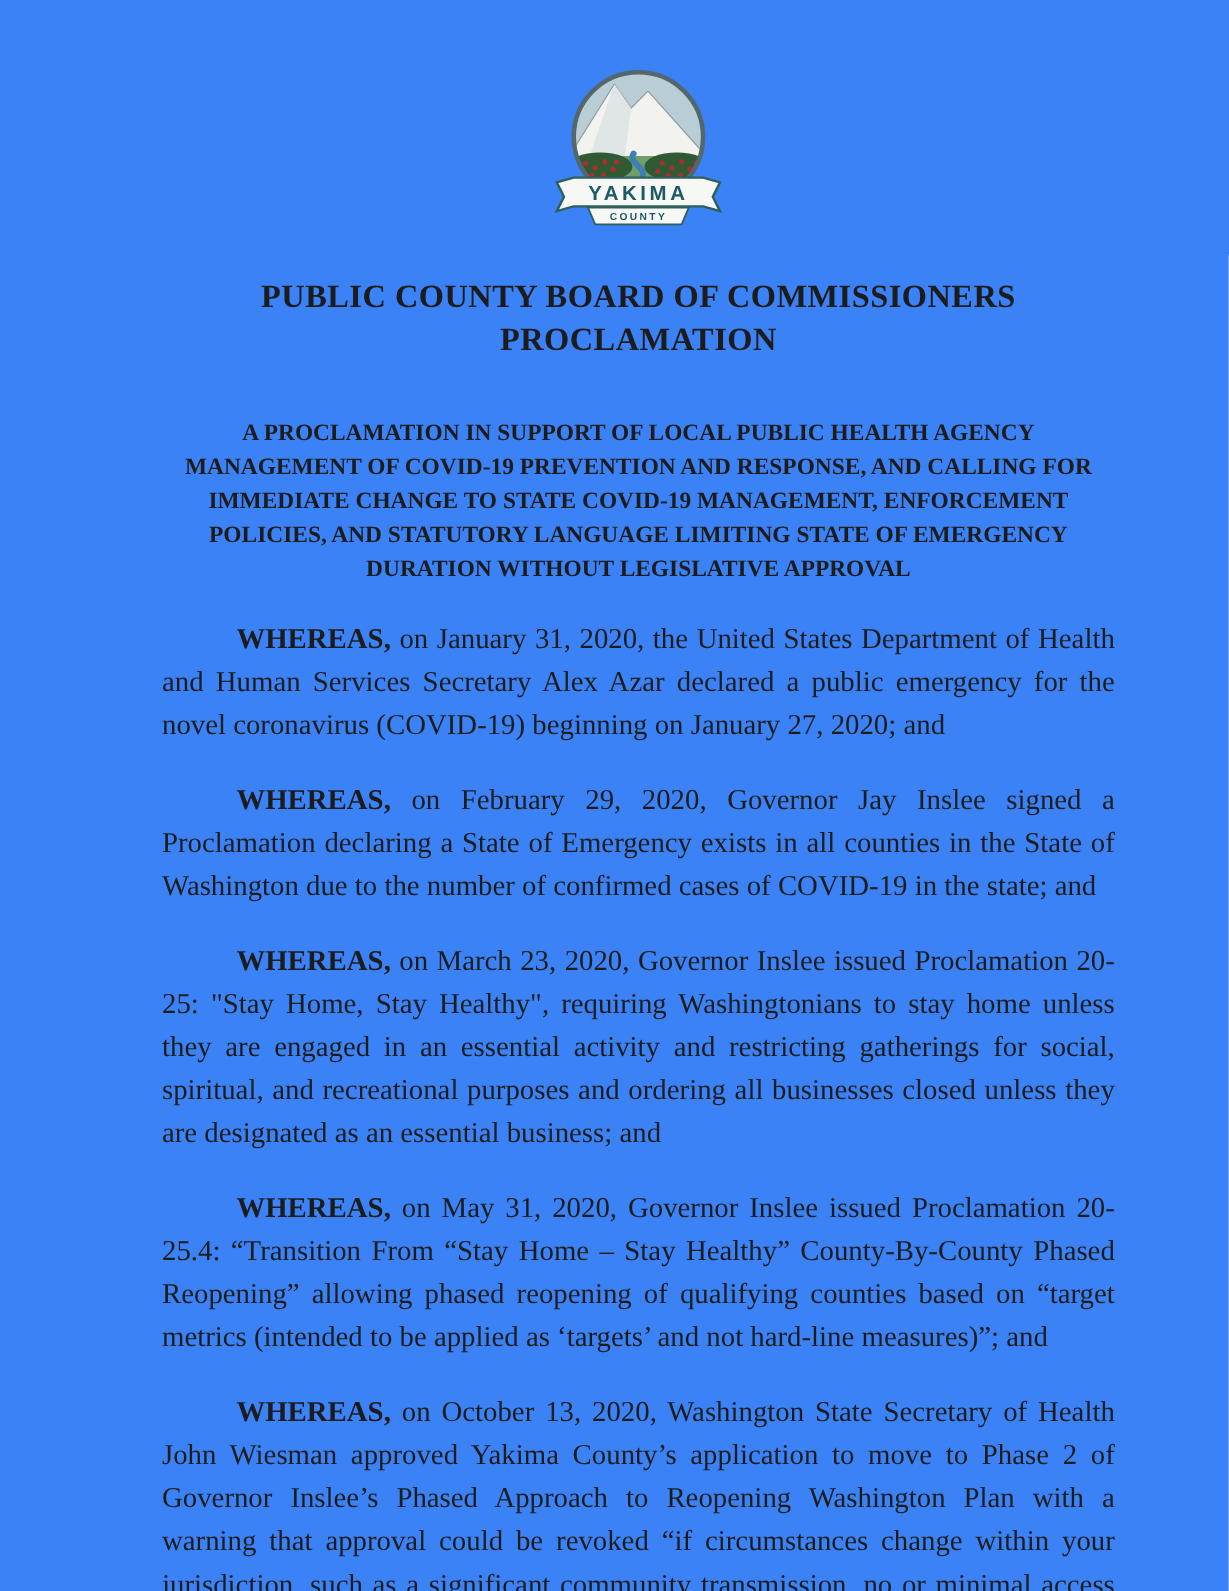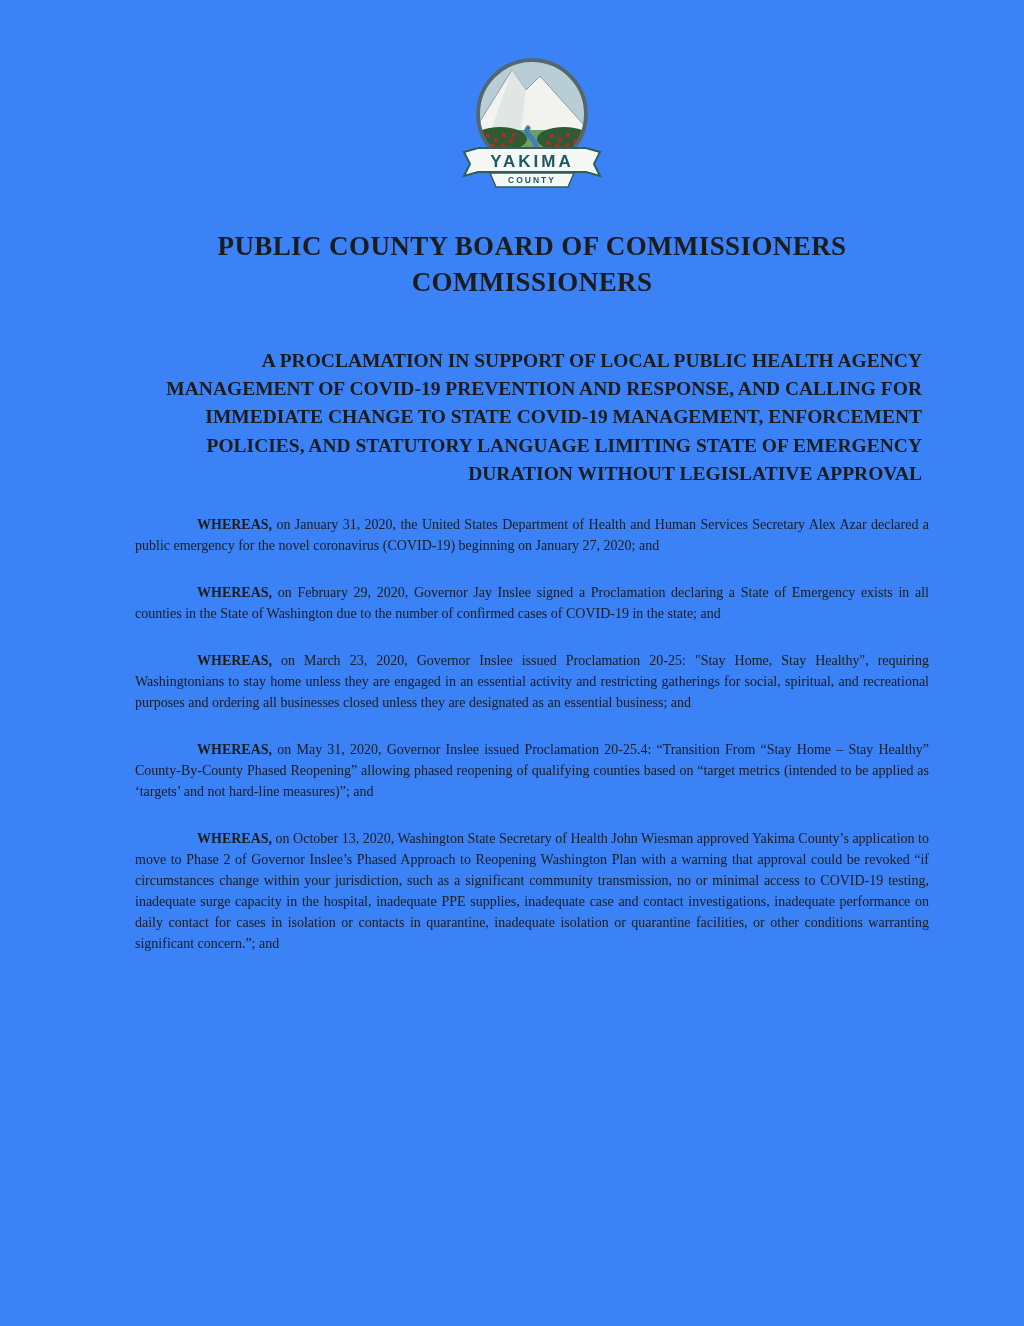--- a/index.html
+++ b/index.html
@@ -26,28 +26,28 @@
     margin: 0 0 46px 0;
     text-align: center;
     font-size: 27px;
     font-weight: bold;
     letter-spacing: 0.4px;
     line-height: 1.35;
   }
   .doc-subject {
     margin: 16px auto 6px auto;
     max-width: 780px;
-    text-align: right;
+    text-align: center;
     font-weight: bold;
     font-size: 19.5px;
     line-height: 1.45;
   }
   .body-para {
     margin: 26px 0 0 0;
-    font-size: 14px;
+    font-size: 24px;
     line-height: 1.5;
     text-align: justify;
     text-indent: 62px;
   }
   .lead { font-weight: bold; }
 </style>
 </head>
 <body>
 
 <div class="page">
@@ -101,21 +101,21 @@
         <polygon points="8,96 22,92 130,92 144,96 138,108 144,120 130,116 22,116 8,120 14,108" stroke="#2f5f5a" stroke-width="2" fill="#f5f8f5"></polygon>
         <text x="76" y="111" text-anchor="middle" font-family="Liberation Sans, sans-serif" font-size="17" font-weight="bold" letter-spacing="3" fill="#1d5a63">YAKIMA</text>
         <polygon points="34,117 118,117 112,131 40,131" stroke="#2f5f5a" stroke-width="1.5" fill="#f5f8f5"></polygon>
         <text x="76" y="127" text-anchor="middle" font-family="Liberation Sans, sans-serif" font-size="8.5" font-weight="bold" letter-spacing="2" fill="#1d5a63">COUNTY</text>
       </g>
     </svg>
   </div>
 
   <h1 class="doc-title">
     <span>PUBLIC COUNTY BOARD OF COMMISSIONERS</span><br>
-    <span>COMMISSIONERS</span>
+    <span>PROCLAMATION</span>
   </h1>
 
   <p class="doc-subject">A PROCLAMATION IN SUPPORT OF LOCAL PUBLIC HEALTH AGENCY MANAGEMENT OF COVID-19 PREVENTION AND RESPONSE, AND CALLING FOR IMMEDIATE CHANGE TO STATE COVID-19 MANAGEMENT, ENFORCEMENT POLICIES, AND STATUTORY LANGUAGE LIMITING STATE OF EMERGENCY DURATION WITHOUT LEGISLATIVE APPROVAL</p>
 
   <p class="body-para">
     <span class="lead">WHEREAS,</span><span> on January 31, 2020, the United States Department of Health and Human Services Secretary Alex Azar declared a public emergency for the novel coronavirus (COVID-19) beginning on January 27, 2020; and</span>
   </p>
 
   <p class="body-para">
     <span class="lead">WHEREAS,</span><span> on February 29, 2020, Governor Jay Inslee signed a Proclamation declaring a State of Emergency exists in all counties in the State of Washington due to the number of confirmed cases of COVID-19 in the state; and</span>

